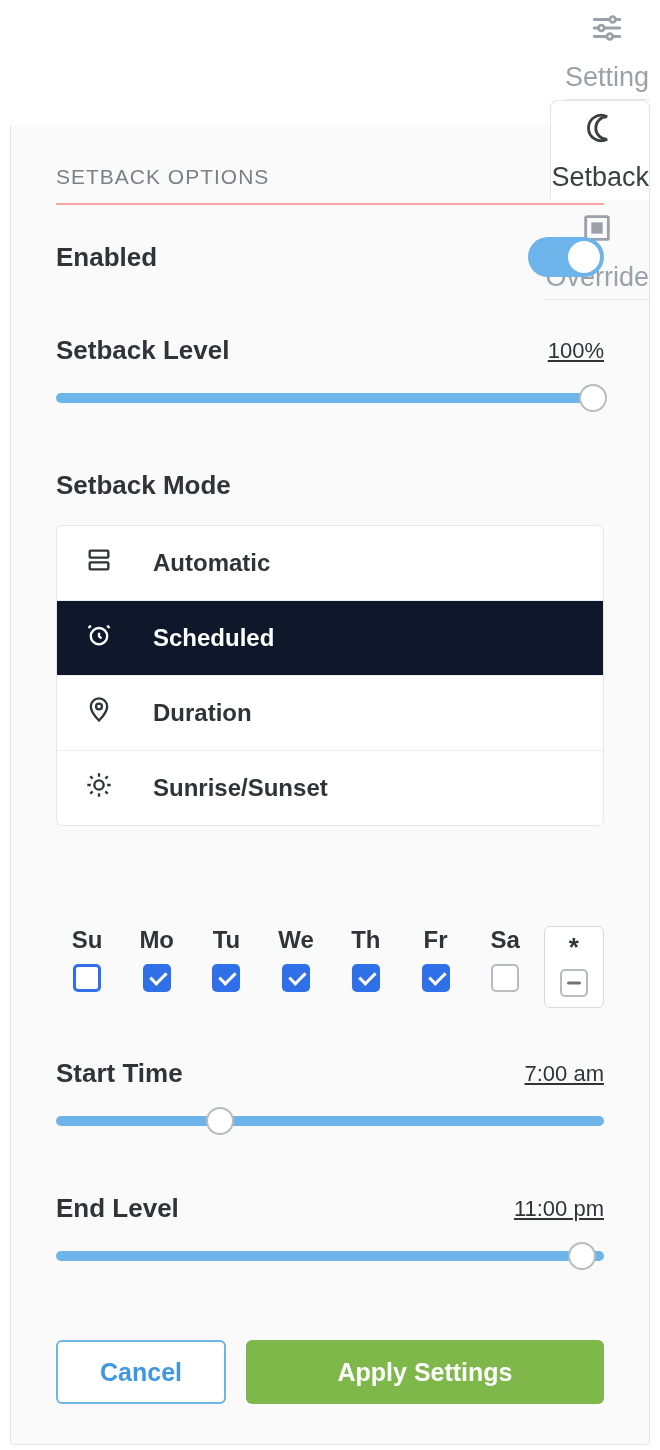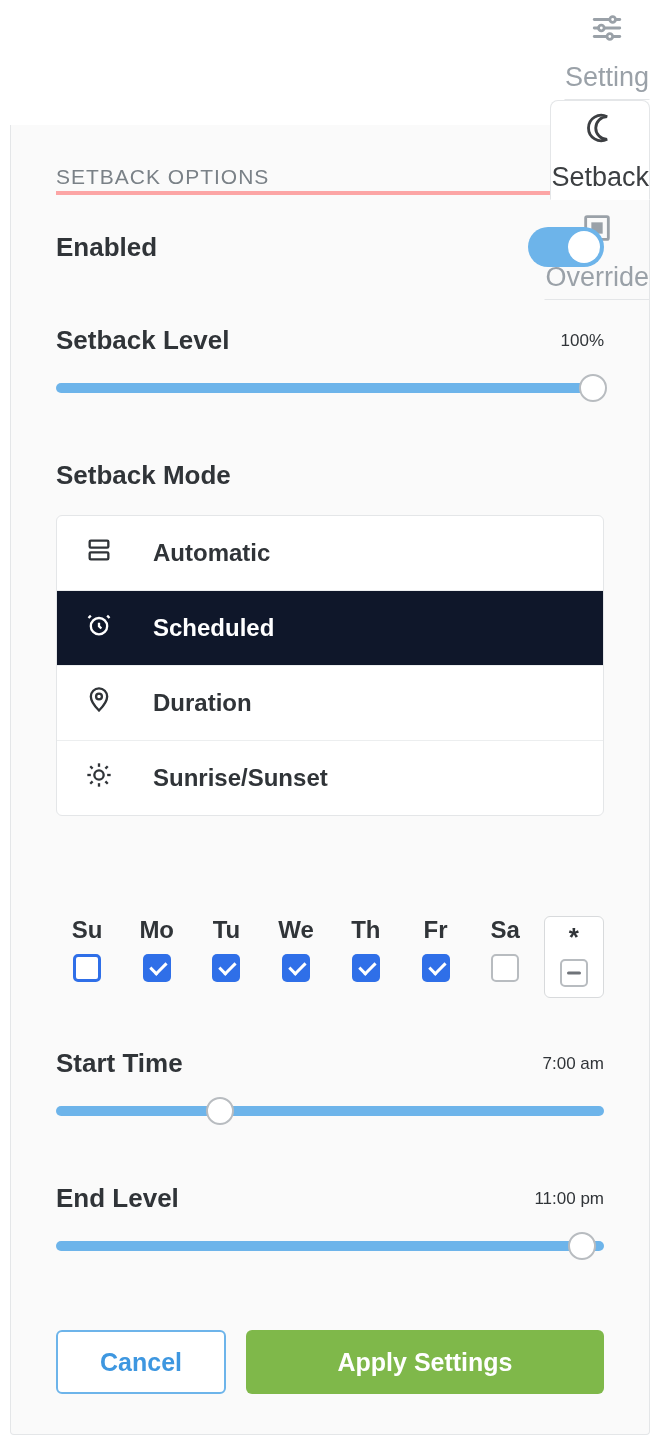--- a/index.html
+++ b/index.html
@@ -58,22 +58,22 @@
     border-radius: 0 0 4px 4px;
   }
   
   .tabs-wrap { position: relative; }
   .panel-wrap { margin-top: -1px; }
 
   .section-title {
     font-size: 21px;
     letter-spacing: 1px;
     color: #7a8187;
-    padding-bottom: 2px;
-    border-bottom: 4px solid #fca5a5;
+    padding-bottom: 14px;
+    border-bottom: 2px solid #fca5a5;
     margin-bottom: 32px;
   }
   .row {
     display: flex;
     align-items: center;
     justify-content: space-between;
     margin-bottom: 16px;
   }
   .label-strong {
     font-size: 26px;
@@ -111,22 +111,23 @@
   }
   .slider-thumb {
     position: absolute;
     top: 50%;
     transform: translate(-50%, -50%);
     width: 28px; height: 28px; border-radius: 50%;
     background: #fff;
     border: 2px solid #b8bcc0;
   }
   .value-text {
-    font-size: 17px;
+    font-size: 22px;
     color: #303438;
+    text-decoration: underline;
   }
   
   .mode-list {
     border: 1px solid #e4e6e8;
     border-radius: 6px;
     overflow: hidden;
     background: #fff;
     margin-top: 24px;
   }
   .mode-item {

